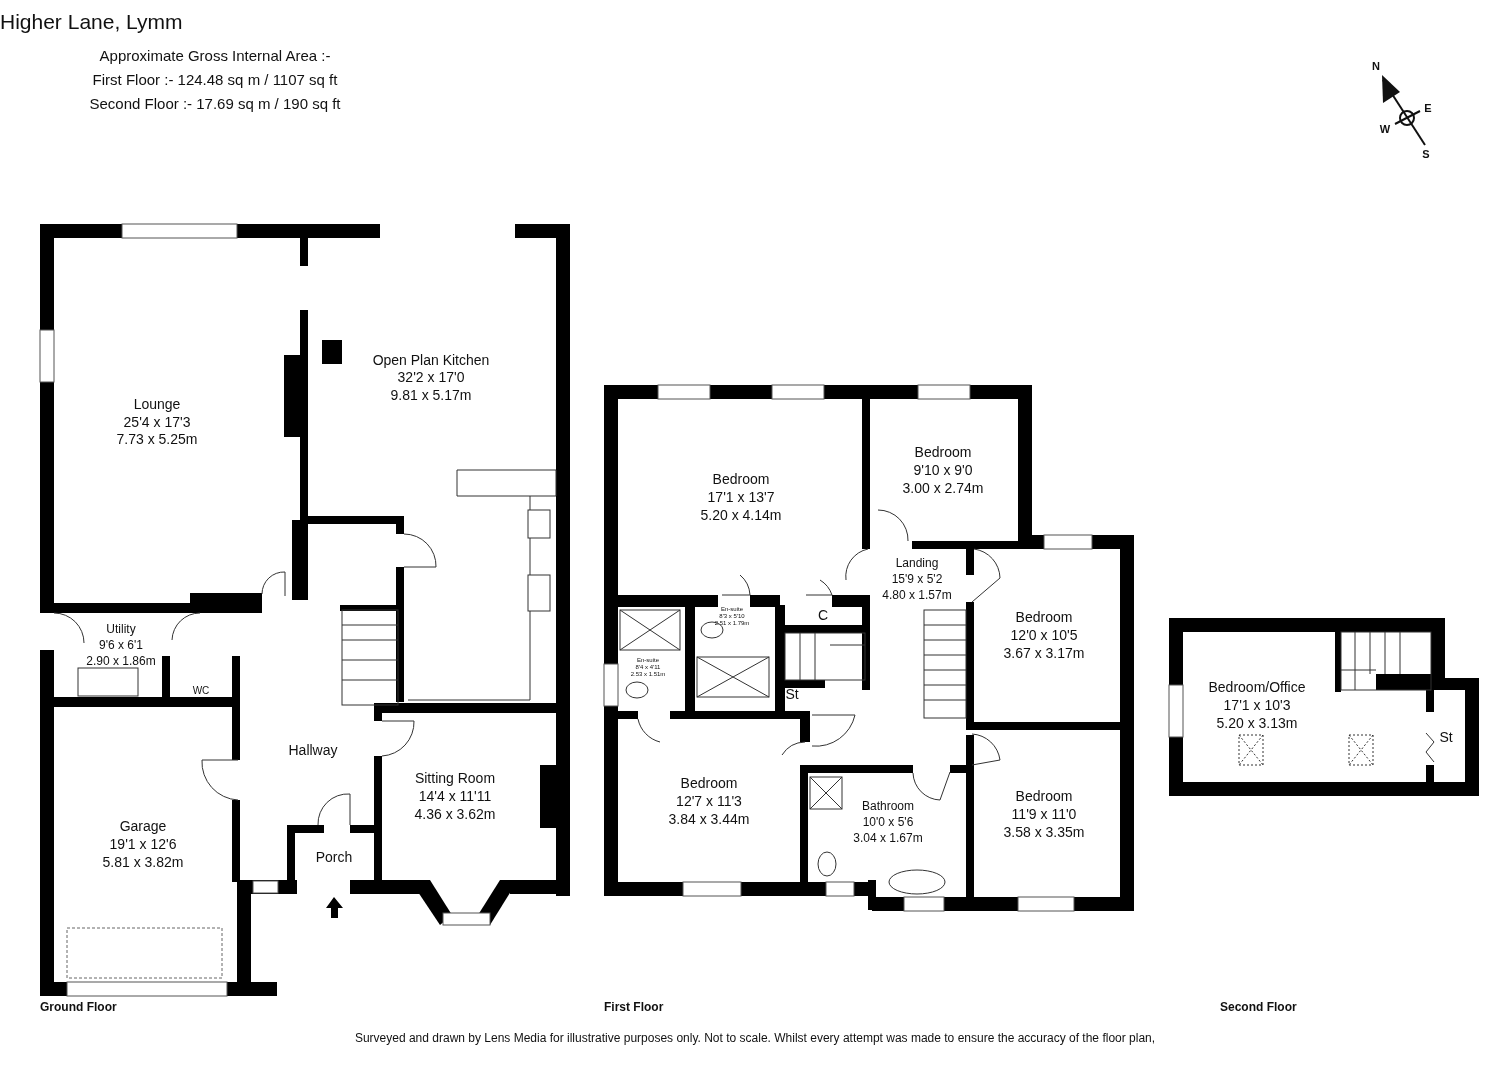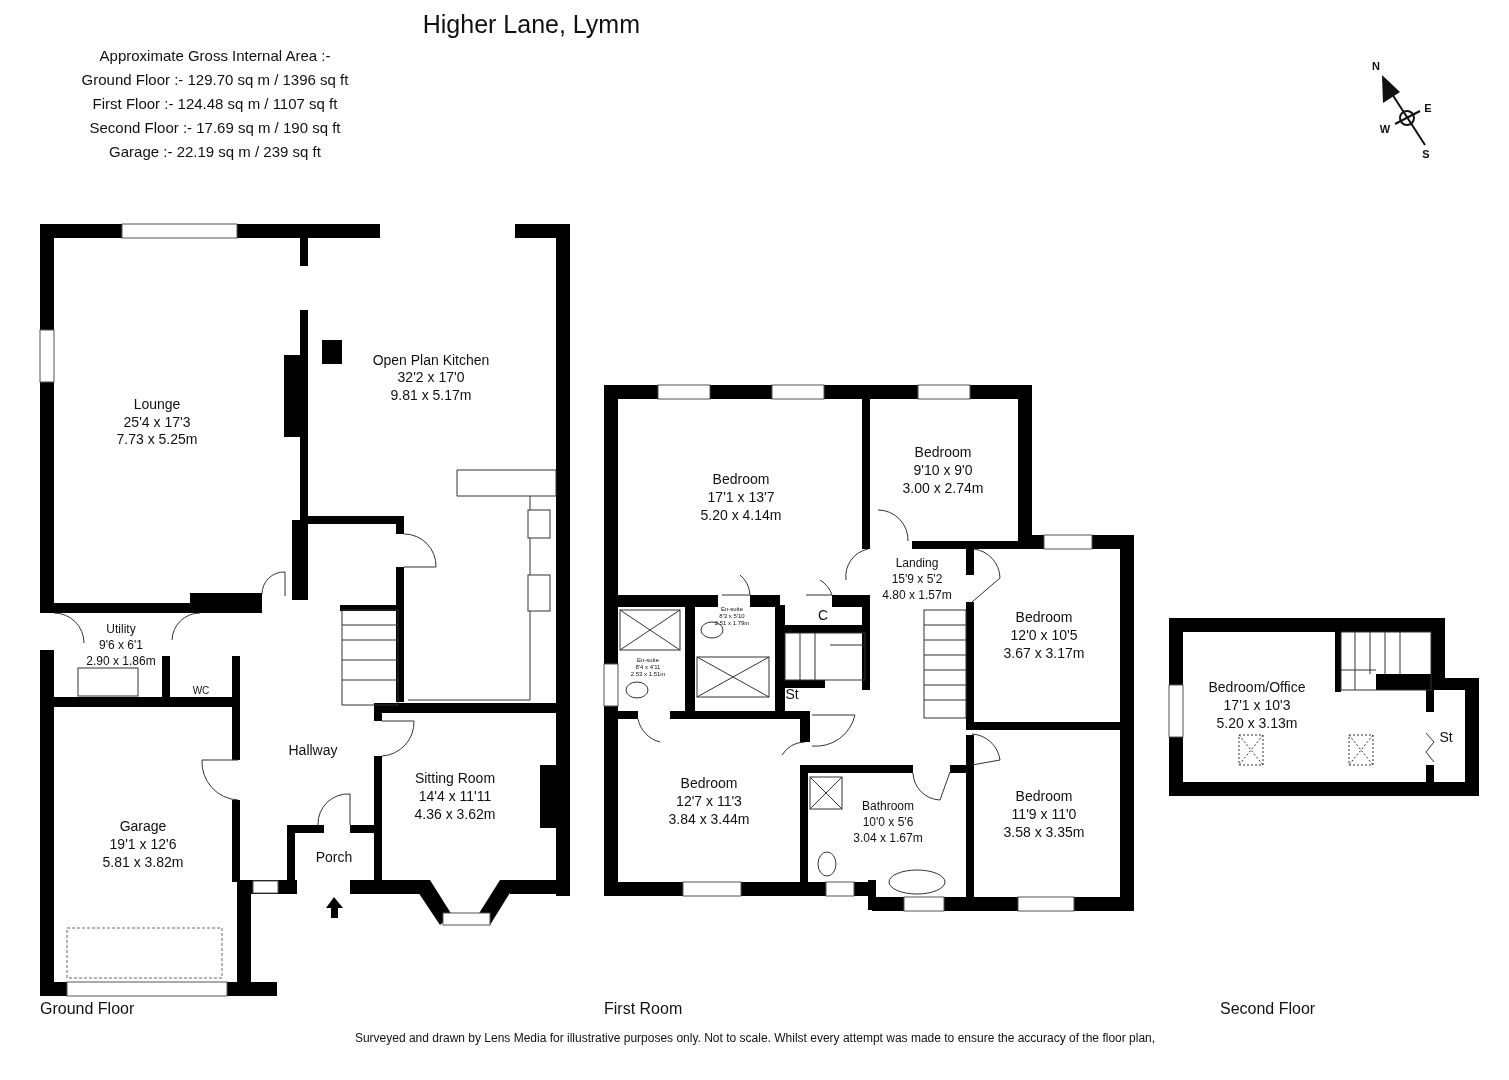--- a/index.html
+++ b/index.html
@@ -1,33 +1,31 @@
 <!DOCTYPE html>
 <html><head>
 <meta charset="utf-8">
 <style>
   html,body{margin:0;padding:0;background:#ffffff;}
   body{width:1509px;height:1080px;position:relative;overflow:hidden;font-family:"Liberation Sans",sans-serif;color:#111;}
-  .title{position:absolute;left:0;width:640px;text-align:right;top:10px;font-size:25px;}
+  .title{position:absolute;left:0;width:640px;text-align:left;top:10px;font-size:21px;}
   .area{position:absolute;top:44px;left:20px;width:390px;text-align:center;font-size:15px;line-height:24px;}
-  .floor-label{position:absolute;top:1000px;font-size:16px;font-weight:normal;}
+  .floor-label{position:absolute;top:1000px;font-size:12px;font-weight:bold;}
   .disclaimer{position:absolute;top:1030px;left:250px;width:1010px;text-align:center;font-size:12px;line-height:17px;}
   svg{position:absolute;left:0;top:0;}
   .rl{font-family:"Liberation Sans",sans-serif;text-anchor:middle;fill:#111;}
 </style>
 </head>
 <body>
 
 <div class="title">Higher Lane, Lymm</div>
 <div class="area">
   <div>Approximate Gross Internal Area :-</div>
-  <div>Ground Floor :- 129.70 sq m / 1396 sq ft</div>
   <div>First Floor :- 124.48 sq m / 1107 sq ft</div>
   <div>Second Floor :- 17.69 sq m / 190 sq ft</div>
-  <div>Garage :- 22.19 sq m / 239 sq ft</div>
 </div>
 
 <svg width="1509" height="1080" viewBox="0 0 1509 1080">
 
   <g>
     <line x1="1383" y1="80" x2="1425" y2="145" stroke="#111" stroke-width="2"></line>
     <polygon points="1382,75 1383,103 1400,92" fill="#111"></polygon>
     <circle cx="1407" cy="118" r="7" fill="none" stroke="#111" stroke-width="2"></circle>
     <line x1="1395" y1="124" x2="1420" y2="111" stroke="#111" stroke-width="2"></line>
     <text x="1376" y="70" font-size="11" font-weight="bold" class="rl">N</text>
@@ -273,18 +271,18 @@
   </g>
   <g font-size="14">
     <text class="rl" x="1257" y="692">Bedroom/Office</text>
     <text class="rl" x="1257" y="710">17'1 x 10'3</text>
     <text class="rl" x="1257" y="728">5.20 x 3.13m</text>
     <text class="rl" x="1446" y="742">St</text>
   </g>
 </svg>
 
 <div class="floor-label" style="left:40px;">Ground Floor</div>
-<div class="floor-label" style="left:604px;">First Room</div>
+<div class="floor-label" style="left:604px;">First Floor</div>
 <div class="floor-label" style="left:1220px;">Second Floor</div>
 
 <div class="disclaimer">
   <div>Surveyed and drawn by Lens Media for illustrative purposes only. Not to scale. Whilst every attempt was made to ensure the accuracy of the floor plan,</div>
 </div>
 
 </body></html>

